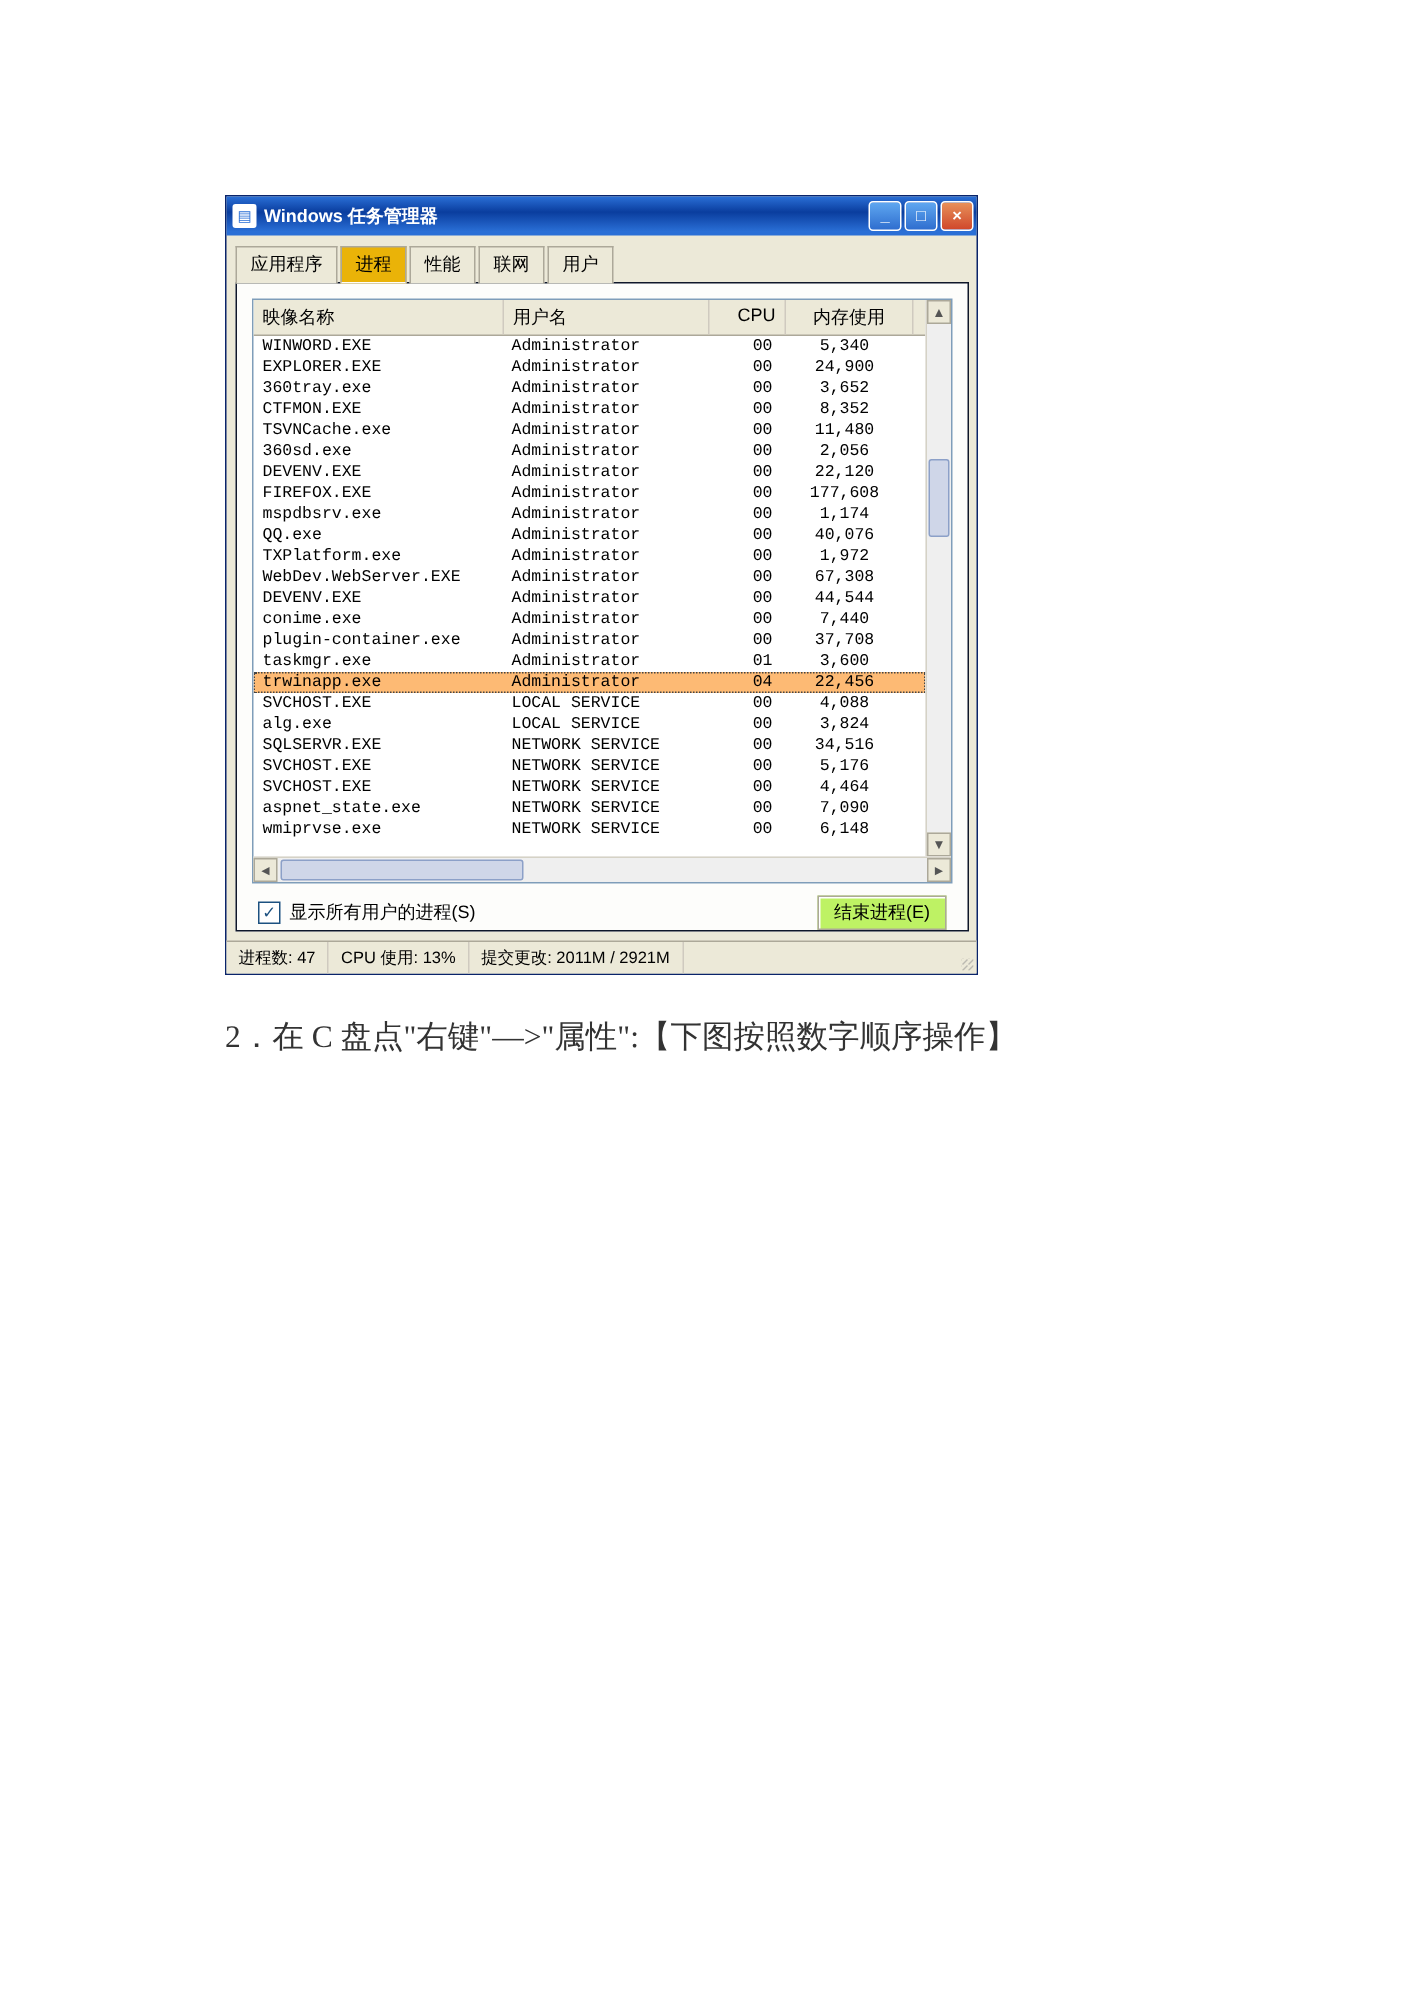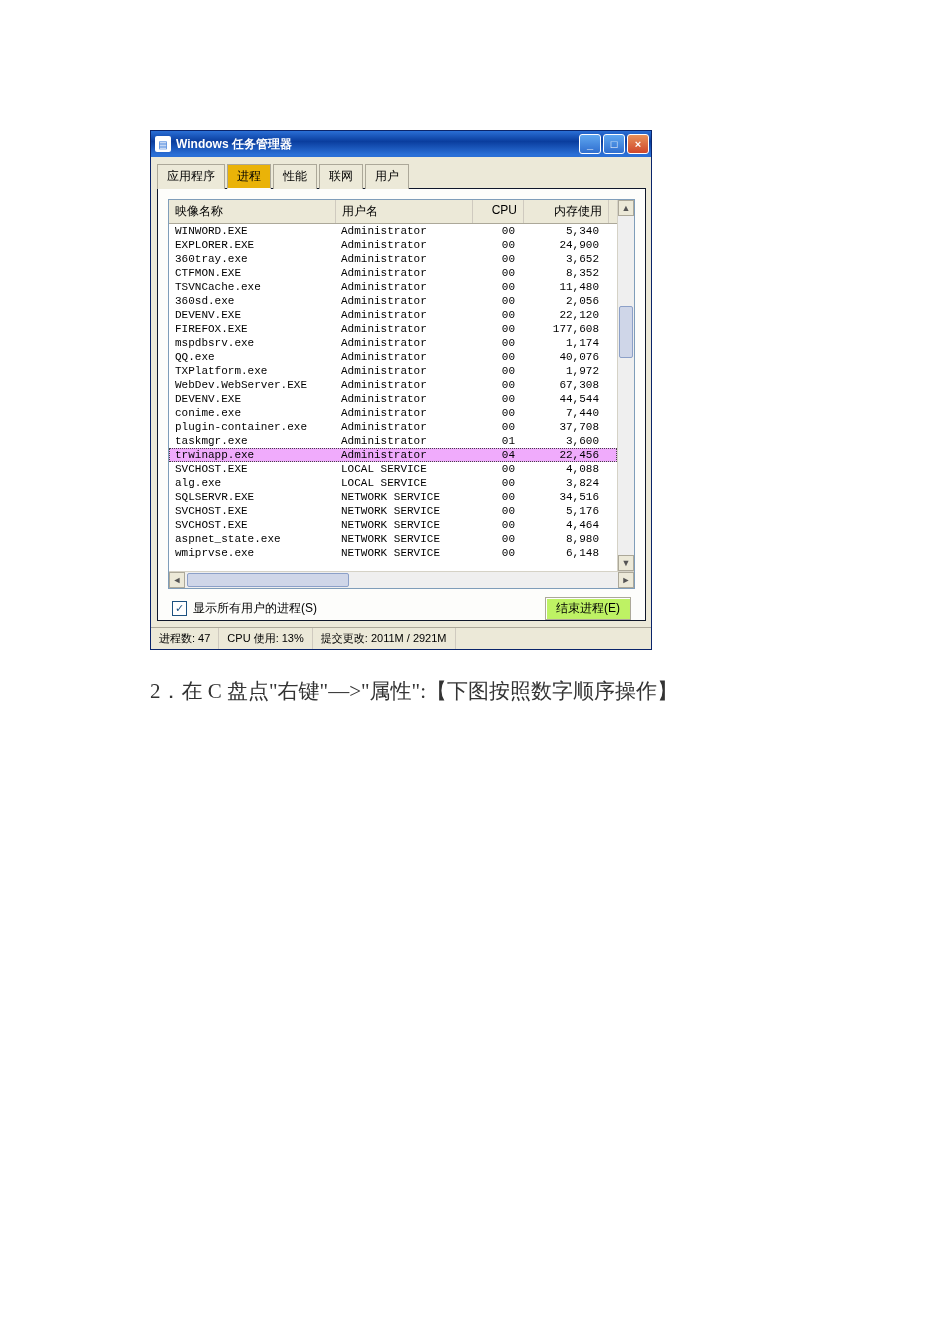--- a/index.html
+++ b/index.html
@@ -123,35 +123,35 @@
     border-bottom: 1px solid #aca899;
   }
   .col-headers .hcell {
     border-right: 1px solid #cfcabf;
     padding: 3px 6px;
     white-space: nowrap;
   }
   .c1 { flex: 0 0 154px; }
   .c2 { flex: 0 0 124px; }
   .c3 { flex: 0 0 38px; text-align: right; }
-  .c4 { flex: 0 0 72px; text-align: right; }
+  .c4 { flex: 0 0 72px; text-align: center; }
   .rows {
     flex: 1;
     overflow: hidden;
     font-family: "Courier New", monospace;
     font-size: 11px;
     line-height: 14px;
   }
   .row {
     display: flex;
     white-space: nowrap;
   }
   .row .cell { padding: 0 6px; overflow: hidden; }
   .row.selected {
-    background: #f0abfc;
+    background: #fdba74;
     outline: 1px dotted #444;
     outline-offset: -1px;
   }
   .row.last .cell { padding-bottom: 0; }
   .vsb {
     width: 16px;
     background: #efefef;
     border-left: 1px solid #d5d2c6;
     display: flex; flex-direction: column;
     align-items: stretch;
@@ -402,21 +402,21 @@
                 <div class="row">
                   <div class="cell c1">SVCHOST.EXE</div>
                   <div class="cell c2">NETWORK SERVICE</div>
                   <div class="cell c3">00</div>
                   <div class="cell c4">4,464</div>
                 </div>
                 <div class="row">
                   <div class="cell c1">aspnet_state.exe</div>
                   <div class="cell c2">NETWORK SERVICE</div>
                   <div class="cell c3">00</div>
-                  <div class="cell c4">8,980</div>
+                  <div class="cell c4">7,090</div>
                 </div>
                 <div class="row">
                   <div class="cell c1">wmiprvse.exe</div>
                   <div class="cell c2">NETWORK SERVICE</div>
                   <div class="cell c3">00</div>
                   <div class="cell c4">6,148</div>
                 </div>
               </div>
           </div>
           <div class="vsb">

